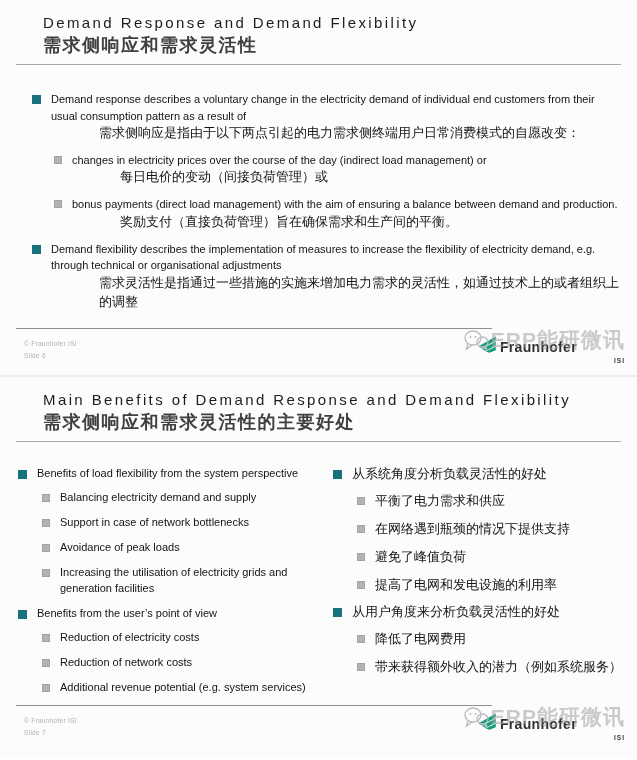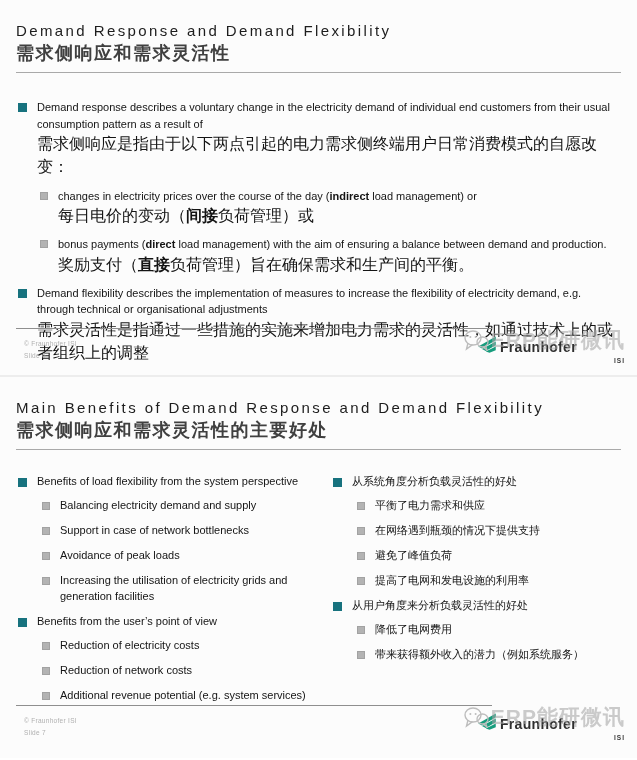--- a/index.html
+++ b/index.html
@@ -4,44 +4,44 @@
 <style>
   * { margin:0; padding:0; box-sizing:border-box; }
   html,body { width:637px; height:760px; overflow:hidden; }
   body { background:#f2f2f2; font-family:"Liberation Sans","DejaVu Sans",sans-serif; color:#161616; }
   .page { width:637px; height:760px; background:#fff; }
 
   .slide { position:relative; background:#fcfcfc; width:637px; }
   #slide1 { height:377px; border-bottom:2px solid #ededed; }
   #slide2 { height:381px; }
 
-  .head { padding:22px 16px 0 16px; }
+  .head { padding:14px 16px 0 16px;margin-left:27px; }
   .title-en { font-size:15px; letter-spacing:2.4px; color:#1d1d1d; line-height:1.25; font-weight:normal; }
   .title-zh { font-size:18px; letter-spacing:1.5px; color:#404040; font-weight:bold; line-height:1.3; margin-top:1px; }
   .title-rule { height:1px; background:#a9a9a9; margin:7px 16px 0 16px; }
 
-  .content { padding:26px 18px 0 18px; }
+  .content { padding:26px 18px 0 32px; }
 
   .row { display:flex; align-items:flex-start; margin-bottom:9px; }
   .row.sub { margin-left:22px; }
   .marker { flex:none; width:9px; height:9px; background:#17727E; margin-top:4px; margin-right:10px; }
   .row.sub .marker { width:8px; height:8px; background:#b3b3b3; border:1px solid #a2a2a2; margin-top:4px; }
   .txt { font-size:11px; line-height:1.5; color:#141414; }
   .txt .en { display:block; }
-  .txt .zh { display:block; font-size:16px; line-height:1.45; }
-  .txt b { font-weight:bold; }
+  .txt .zh { display:block; font-size:13px; line-height:1.45;margin-left:48px; }
+  .txt b { font-weight:normal; }
 
   
   .cols { display:flex; padding:24px 12px 0 18px; }
   .col-left { width:305px; flex:none; }
   .col-right { flex:1; padding-left:10px; }
   .cols .row { margin-bottom:8px; }
   .cols .txt { line-height:1.45; }
   .cols .row.sub { margin-left:24px; margin-bottom:9px; }
-  .col-right .txt { font-size:11px; }
+  .col-right .txt { font-size:13px;font-family:Liberation Mono, monospace; }
   .group { margin-bottom:4px; }
 
   
   .footer { position:absolute; top:328px; left:0; right:0; height:49px; }
   .footer-rule { position:absolute; top:0; left:16px; width:476px; height:1px; background:#8f8f8f; }
   .copy { position:absolute; top:10px; left:24px; font-size:6.5px; color:#b0b0b0; line-height:1.8; letter-spacing:.3px; }
   .logo-block { position:absolute; right:10px; top:6px; width:150px; text-align:right; }
   .logo-line { display:flex; align-items:flex-end; gap:3px; }
   .logo-word { font-size:14px; font-weight:bold; color:#2e2e2e; letter-spacing:.3px; line-height:1; }
   .logo-unit { font-size:6.5px; font-weight:bold; color:#3a3a3a; letter-spacing:1px; margin-top:3px; margin-right:2px; }

